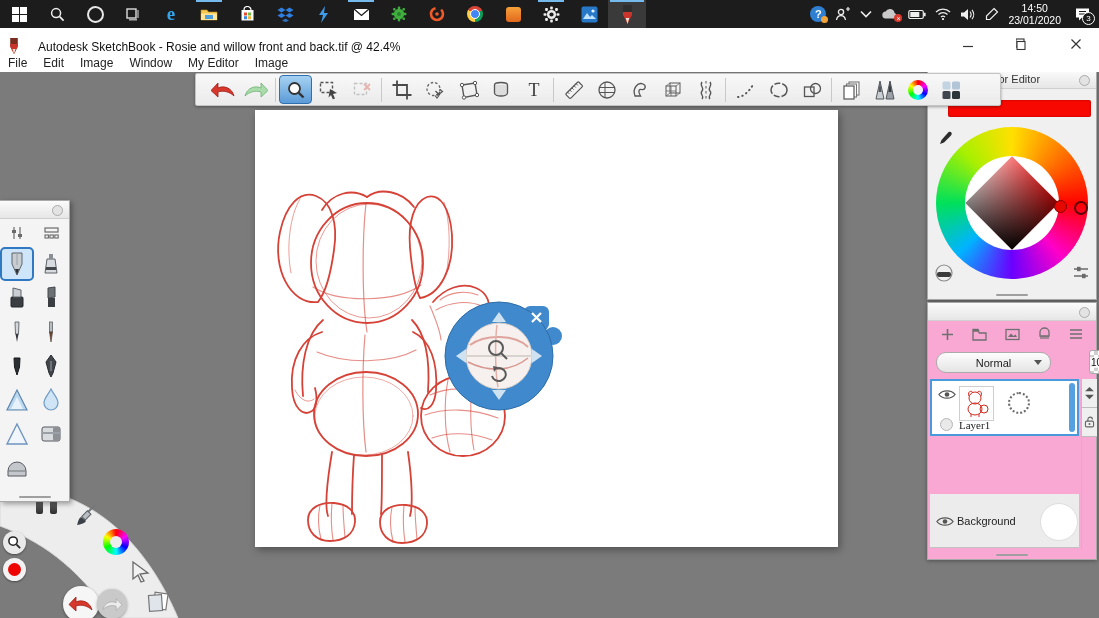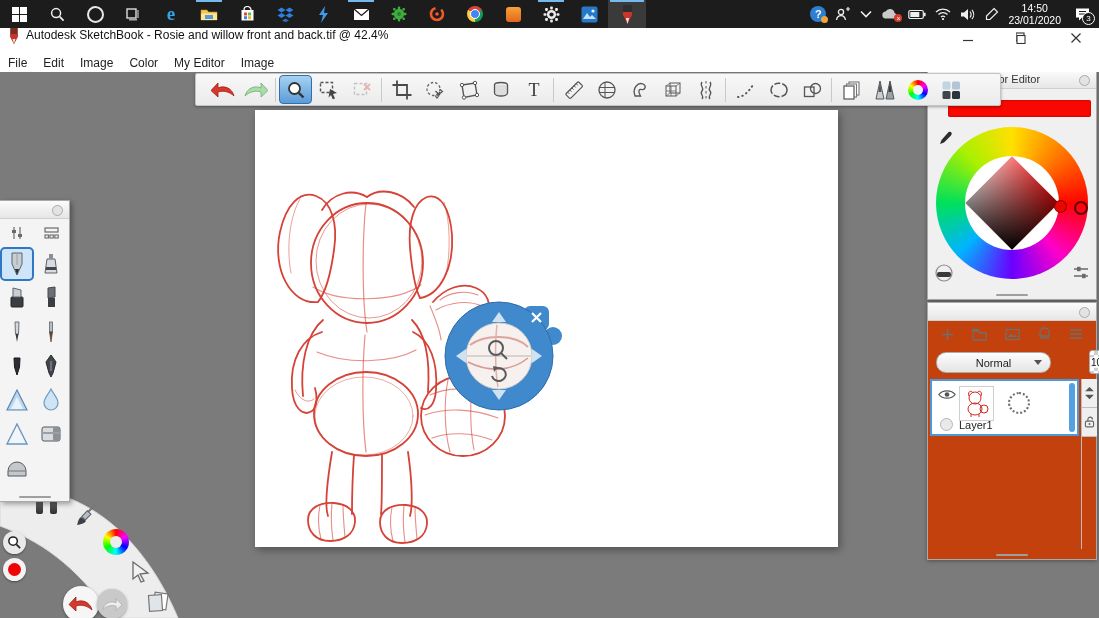--- a/index.html
+++ b/index.html
@@ -7,21 +7,21 @@
   .abs{position:absolute;}
   svg{display:block;}
   
   #taskbar{left:0;top:0;width:1099px;height:28px;background:#1c1c1c;display:flex;align-items:center;z-index:60;}
   .tbi{width:38px;height:28px;display:flex;align-items:center;justify-content:center;position:relative;flex:0 0 auto;}
   .tbi.active{background:#3a3a3a;}
   .tbi .ind{position:absolute;top:0;left:6px;right:6px;height:2px;background:#76b9ed;}
   .tray{margin-left:auto;display:flex;align-items:center;gap:9px;padding-right:8px;color:#fff;}
   .clock{font-size:10.5px;line-height:12px;text-align:center;color:#fff;}
   
-  #titlebar{left:0;top:28px;width:1099px;height:26px;background:#fff;display:flex;align-items:flex-start;z-index:55;}
+  #titlebar{left:0;top:28px;width:1099px;height:26px;background:#fff;display:flex;align-items:flex-end;z-index:55;gap:12px;}
   #titlebar .t{font-size:12px;color:#111;margin-left:6px;}
   .winbtn{width:30px;height:20px;display:flex;align-items:center;justify-content:center;color:#222;font-size:12px;}
   #menubar{left:0;top:54px;width:1099px;height:18px;background:#fff;display:flex;align-items:center;gap:16px;padding-left:8px;font-size:12px;color:#222;z-index:55;}
   .mi{cursor:default;}
   
   #workspace{left:0;top:72px;width:1099px;height:546px;background:#7b7b7b;}
   #canvas{left:255px;top:110px;width:583px;height:437px;background:#fff;box-shadow:2px 3px 8px rgba(0,0,0,.35);z-index:5;}
   
   #toolbar{left:195px;top:73px;width:806px;height:33px;background:linear-gradient(#f8f8f8,#ebebeb);
     border:1px solid #c4c4c4;border-radius:2px;display:flex;align-items:center;padding-left:10px;
@@ -38,30 +38,30 @@
   #swatch{left:20px;top:29px;width:143px;height:17px;background:#f70800;border-radius:2px;box-shadow:inset 0 0 2px rgba(0,0,0,.4);}
   #wheel{left:8px;top:56px;width:152px;height:152px;border-radius:50%;
     background:conic-gradient(#ffe000,#ff7a00 12%,#ff0400 25%,#ff00c8 38%,#6a00ff 50%,#00b4ff 63%,#00e05a 75%,#a8f000 88%,#ffe000);}
   #wheelhole{left:37px;top:85px;width:94px;height:94px;border-radius:50%;background:#fff;}
   #diamond{left:51px;top:99px;width:66px;height:66px;transform:rotate(45deg);
     background:linear-gradient(135deg,#ffffff,#000000),linear-gradient(45deg,#ffffff,#ff0000);
     background-blend-mode:multiply;}
   .mark-dot{left:126px;top:129px;width:11px;height:11px;border-radius:50%;background:#e40800;border:1px solid #7e0500;}
   .mark-ring{left:146px;top:130px;width:10px;height:10px;border-radius:50%;border:2px solid rgba(40,0,0,.75);}
   .handlebar{position:absolute;left:50%;bottom:3px;width:32px;height:2px;background:#9f9f9f;margin-left:-16px;border-radius:1px;}
-  #layerpanel{left:927px;top:302px;width:170px;height:258px;z-index:20;background:#c2410c;}
+  #layerpanel{left:927px;top:302px;width:170px;height:258px;z-index:20;background:#f9a8d4;}
   .lrow-icons{position:absolute;left:0;top:17px;right:0;height:28px;display:flex;align-items:center;justify-content:space-around;padding:0 4px;}
   #blendsel{left:8px;top:49px;width:113px;height:19px;border:1px solid #ababab;border-radius:10px;
     background:linear-gradient(#fdfdfd,#e4e4e4);font-size:11px;color:#222;display:flex;align-items:center;justify-content:center;}
   #blendsel .car{position:absolute;right:8px;top:7px;width:0;height:0;border-left:4px solid transparent;border-right:4px solid transparent;border-top:5px solid #555;}
   #opacity{left:141px;top:47px;width:23px;height:22px;border:1px solid #ababab;border-radius:3px;
     background:conic-gradient(#cfcfcf 25%,#fff 25% 50%,#cfcfcf 50% 75%,#fff 75%);background-size:8px 8px;
     font-size:10px;color:#111;display:flex;align-items:center;justify-content:flex-start;margin-left:20px;}
   .layrow{position:absolute;left:2px;width:149px;box-sizing:border-box;}
-  .lname{position:absolute;left:27px;bottom:3px;font-size:11px;color:#222;}
+  .lname{position:absolute;left:27px;bottom:3px;font-size:11px;color:#222;font-family:Liberation Serif, serif;}
   .lradio{position:absolute;left:8px;bottom:3px;width:11px;height:11px;border-radius:50%;border:1px solid #b5b5b5;background:#e9e9e9;}
   .thumb{position:absolute;left:27px;top:5px;width:33px;height:33px;background:#fff;border:1px solid #cfcfcf;}
   .dotcirc{position:absolute;left:76px;top:11px;width:18px;height:18px;border:2px dotted #6d6d6d;border-radius:50%;}
   .sidecol{position:absolute;left:153px;top:76px;width:15px;height:170px;border-left:1px solid #bdbdbd;}
   .sidecell{height:28px;border-bottom:1px solid #bdbdbd;display:flex;align-items:center;justify-content:center;background:#efefef;}
   
   #palette{left:0;top:200px;width:70px;height:302px;background:#f4f4f4;border:1px solid #a9a9a9;border-left:none;
     box-shadow:2px 2px 5px rgba(0,0,0,.35);z-index:20;box-sizing:border-box;}
   .brow{display:flex;}
   .bcell{width:34px;height:34px;display:flex;align-items:center;justify-content:center;}
@@ -388,20 +388,28 @@
     <div class="sidecell">
       <svg width="13" height="14" viewBox="0 0 16 16">
           <rect x="3" y="7" width="10" height="7" rx="1.5" fill="none" stroke="#666" stroke-width="1.4"></rect>
           <path d="M6,7 V4.8 a2.8,2.8 0 0 1 5.6,0" fill="none" stroke="#666" stroke-width="1.4"></path>
           <circle cx="8" cy="10.5" r="1.2" fill="#666"></circle>
         </svg>
     </div>
   </div>
 
 
+  <div class="layrow" style="top:191px;height:54px;background:#ececec;border-bottom:1px solid #c2c2c2;">
+    <svg style="position:absolute;left:6px;top:21px;" width="18" height="13" viewBox="0 0 20 14">
+        <path d="M1,7 C5,1.5 15,1.5 19,7 C15,12.5 5,12.5 1,7 Z" fill="none" stroke="#555" stroke-width="1.4"></path>
+        <circle cx="10" cy="7" r="2.6" fill="#555"></circle>
+      </svg>
+    <span style="position:absolute;left:27px;top:21px;font-size:11px;color:#222;">Background</span>
+    <div style="position:absolute;left:110px;top:9px;width:36px;height:36px;border-radius:50%;background:#fff;border:1px solid #dedede;"></div>
+  </div>
   <div class="handlebar"></div>
 </div>
 
 <div class="abs" id="toolbar">
   <div class="tool">
       <svg width="24" height="18" viewBox="0 0 24 18">
         <path d="M23,15 C21,7 13,4 7,7 L7,2 L0,9.5 L7,16 L7,11 C12,9 19,11 23,15 Z" fill="#d8372b" stroke="#9c1f16" stroke-width=".8"></path>
       </svg>
     </div>
   <div class="tool">
@@ -771,16 +779,16 @@
           <path d="M1.5,1.5 L10.5,10.5 M10.5,1.5 L1.5,10.5" stroke="#333" stroke-width="1.2"></path>
         </svg>
       </div>
   </div>
 </div>
 
 <div class="abs" id="menubar">
   <span class="mi">File</span>
   <span class="mi">Edit</span>
   <span class="mi">Image</span>
-  <span class="mi">Color</span>
+  <span class="mi">Window</span>
   <span class="mi">My Editor</span>
   <span class="mi">Image</span>
 </div>
 
 </body></html>

